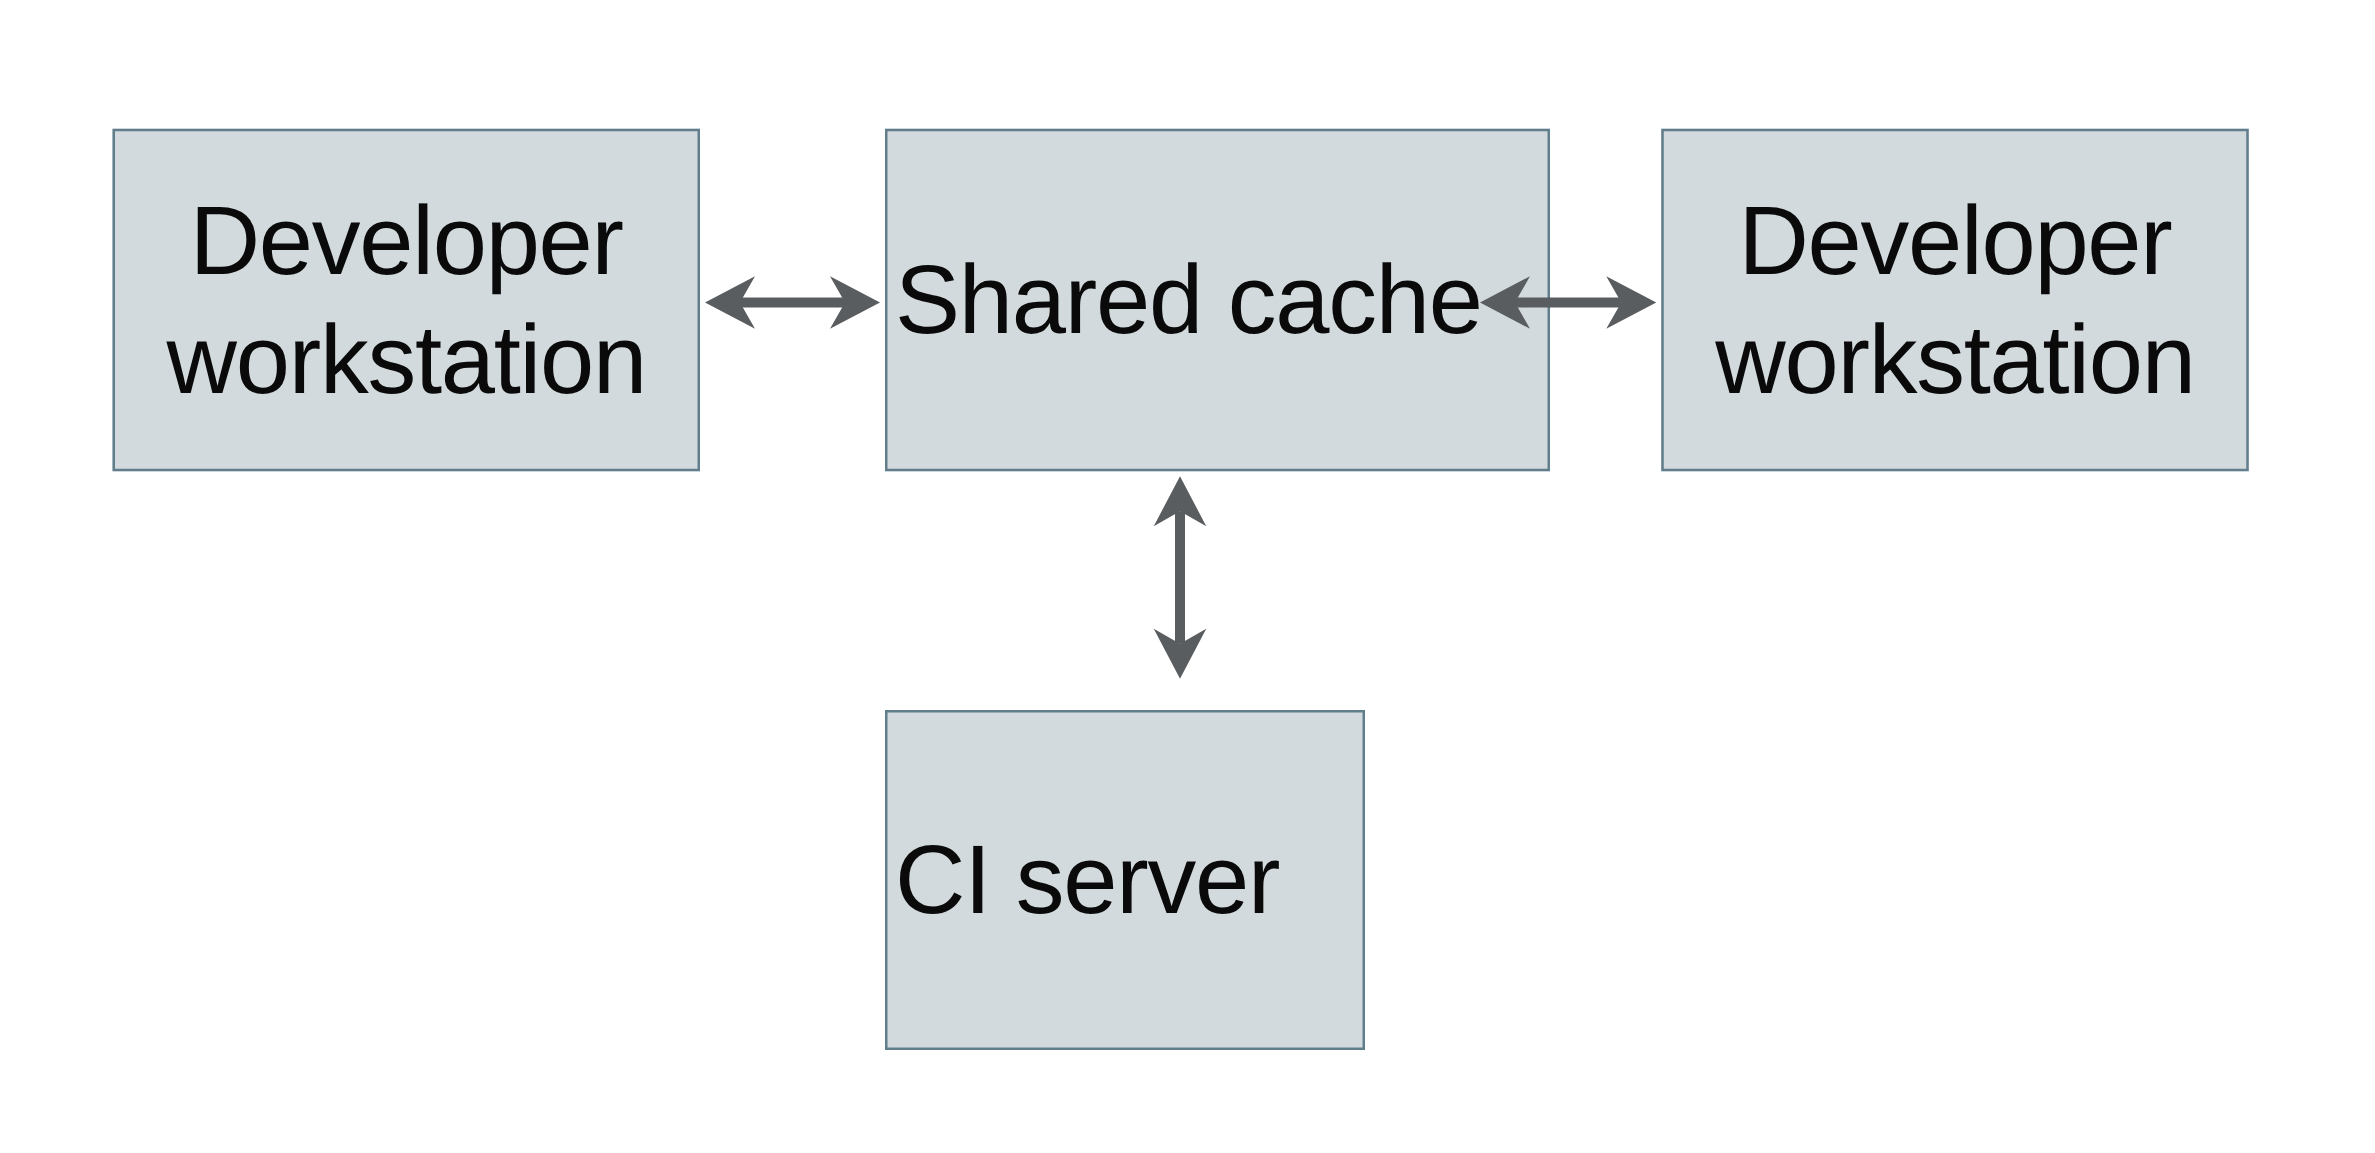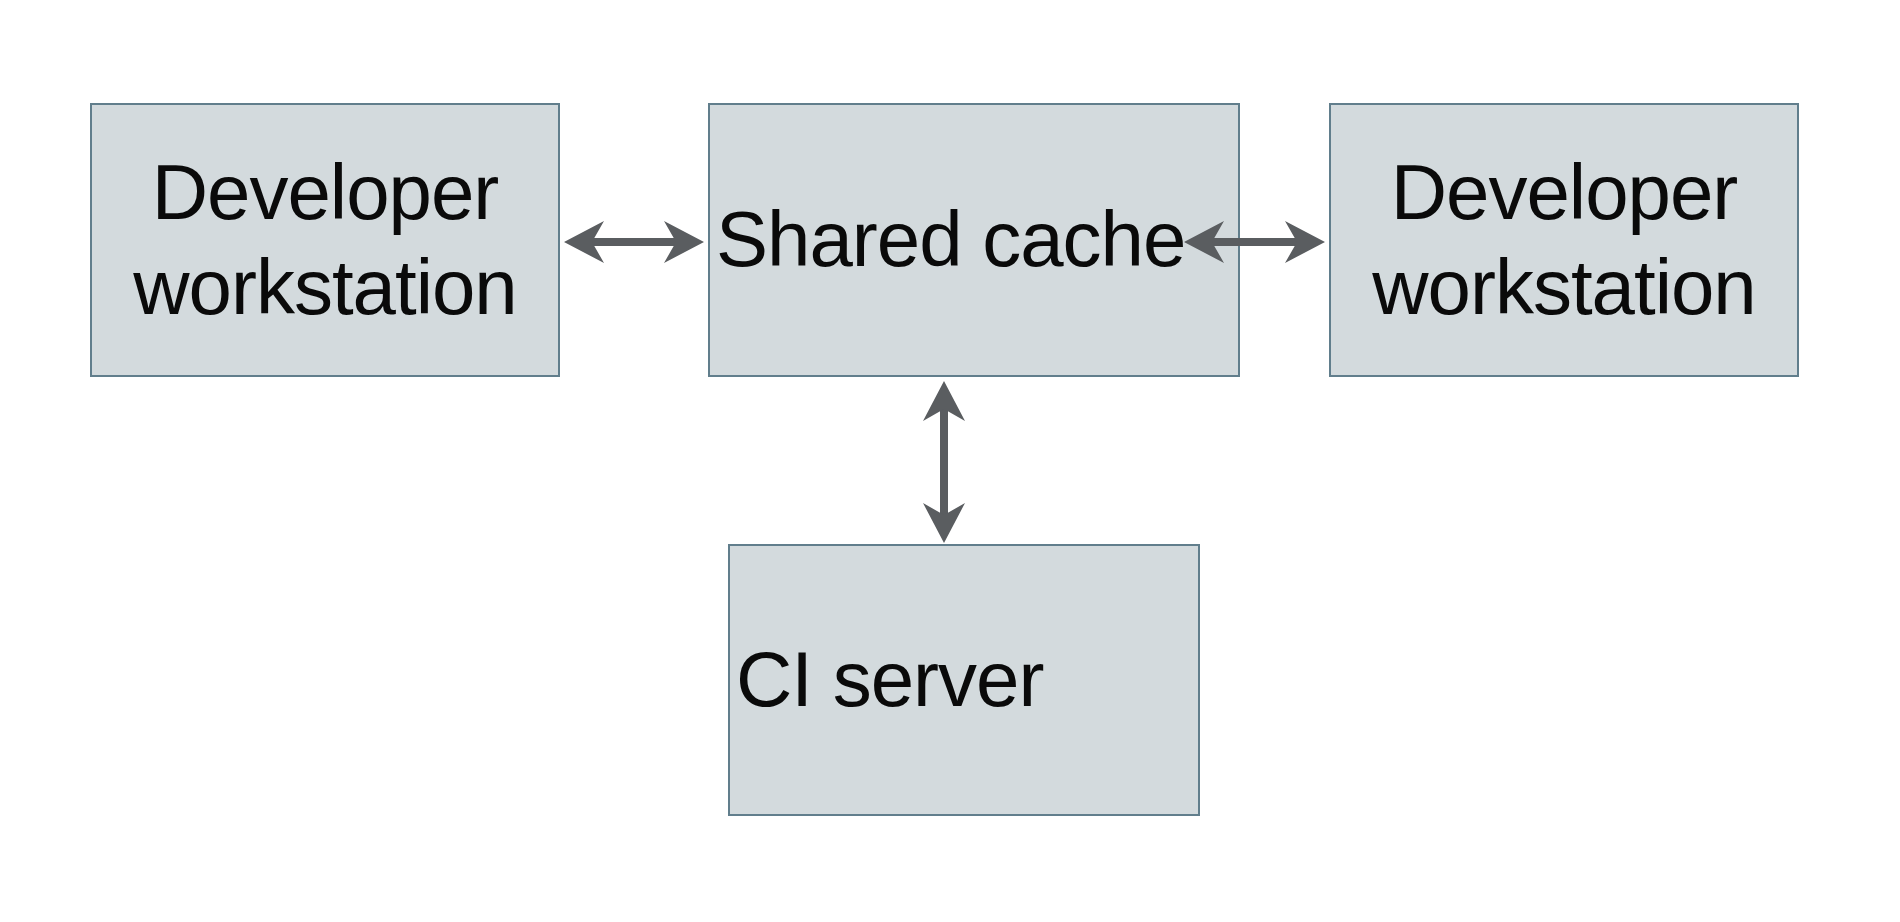--- a/index.html
+++ b/index.html
@@ -32,21 +32,21 @@
   .node-label {
     font-size: 78px;
     line-height: 1.22;
     color: var(--text, #0a0a0a);
     letter-spacing: -1px;
     padding: 0 6px;
   }
   #node-dev-left   { left: 90px;   top: 103px; width: 470px; height: 274px; }
   #node-cache      { left: 708px;  top: 103px; width: 532px; height: 274px; }
   #node-dev-right  { left: 1329px; top: 103px; width: 470px; height: 274px; }
-  #node-ci         { left: 708px;  top: 544px; width: 472px; height: 272px; margin-left: 20px; }
+  #node-ci         { left: 708px;  top: 568px; width: 384px; height: 272px; }
   svg.connectors {
     position: absolute;
     left: 0; top: 0;
     width: 1900px;
     height: 922px;
     pointer-events: none;
   }
   svg.connectors .shaft {
     stroke: var(--arrow, #5a5d60);
     stroke-width: 8;

